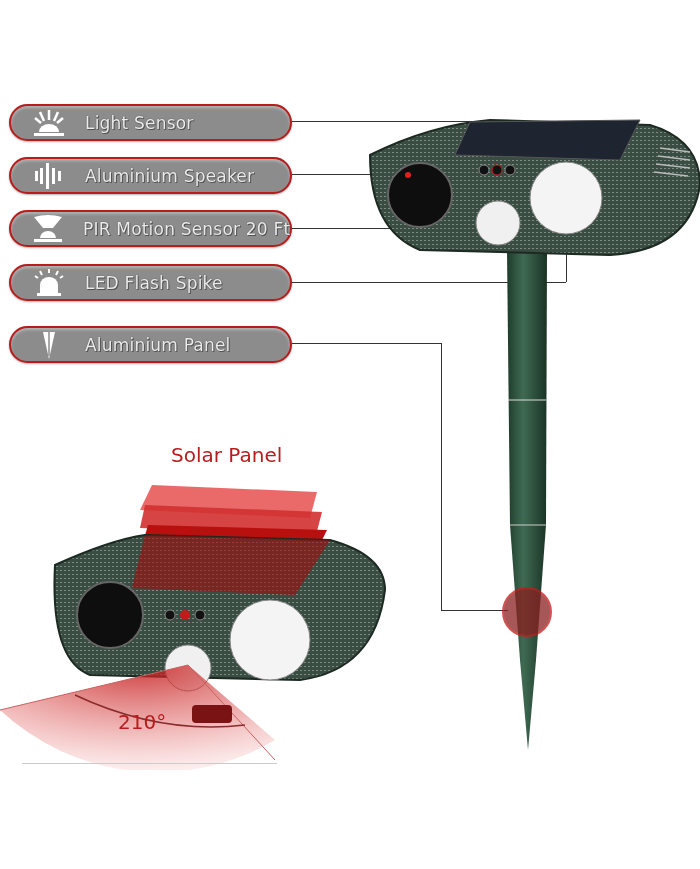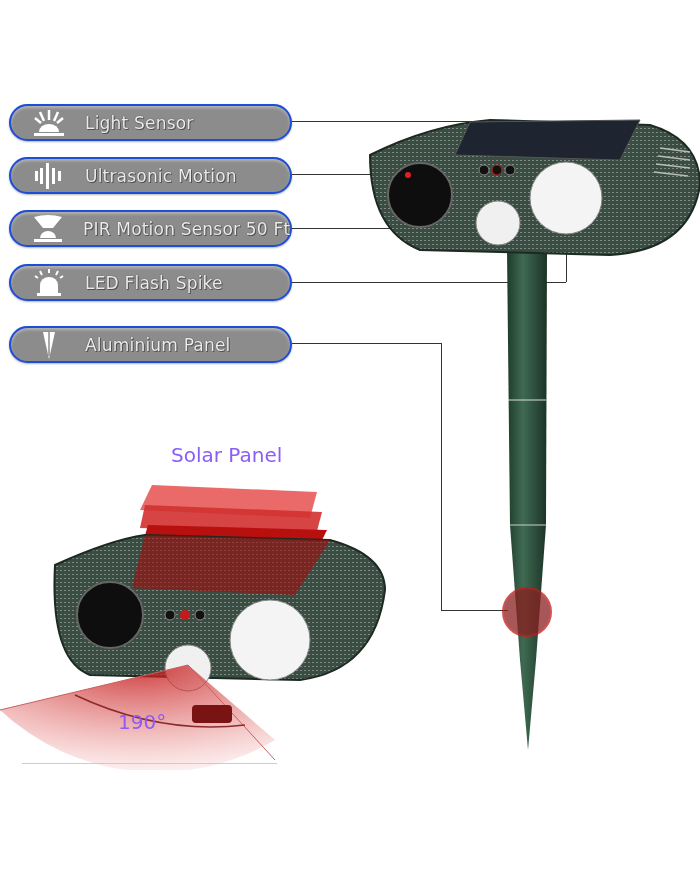--- a/index.html
+++ b/index.html
@@ -1,21 +1,21 @@
 <!DOCTYPE html>
 <html><head>
 <meta charset="utf-8">
 <style>
   html,body{margin:0;padding:0;background:#fff;}
   body{width:700px;height:869px;position:relative;overflow:hidden;font-family:"DejaVu Sans",sans-serif;}
-  .pill{position:absolute;left:9px;width:283px;height:37px;border-radius:19px;background:#8c8c8c;border:2px solid #1d4ed8;box-sizing:border-box;box-shadow:inset 0 2px 3px rgba(255,255,255,.35),0 1px 2px rgba(0,0,0,.3);display:flex;align-items:center;}
+  .pill{position:absolute;left:9px;width:283px;height:37px;border-radius:19px;background:#8c8c8c;border:2px solid #b91c1c;box-sizing:border-box;box-shadow:inset 0 2px 3px rgba(255,255,255,.35),0 1px 2px rgba(0,0,0,.3);display:flex;align-items:center;}
   .pill .ico{width:36px;height:30px;margin-left:20px;display:flex;align-items:center;justify-content:center;}
   .pill .lbl{margin-left:18px;color:#ececec;font-size:17px;letter-spacing:.2px;text-shadow:0 0 1px #333,1px 1px 0 #555;white-space:nowrap;}
   .lead{position:absolute;background:#333;}
-  .caption{position:absolute;color:#8b5cf6;font-size:20px;}
+  .caption{position:absolute;color:#b91c1c;font-size:20px;}
   svg{display:block;}
 </style>
 </head>
 <body>
 
 <div class="pill" style="top:104px">
   <span class="ico">
     <svg width="34" height="30" viewBox="0 0 34 30">
         <g stroke="#fff" stroke-width="2.5" fill="none">
           <line x1="17" y1="2" x2="17" y2="12"></line>
@@ -36,32 +36,32 @@
     <svg width="34" height="30" viewBox="0 0 34 30">
         <g fill="#fff">
           <rect x="3" y="10" width="3" height="10"></rect>
           <rect x="8" y="7" width="3" height="16"></rect>
           <rect x="14" y="2" width="3" height="26"></rect>
           <rect x="20" y="7" width="3" height="16"></rect>
           <rect x="26" y="10" width="3" height="10"></rect>
         </g>
       </svg>
   </span>
-  <span class="lbl">Ultrasonic Motion</span>
+  <span class="lbl">Aluminium Speaker</span>
 </div>
 
 <div class="pill" style="top:210px">
   <span class="ico">
     <svg width="34" height="30" viewBox="0 0 34 30">
         <path d="M3 3 Q17 -1 31 3 L22 14 L12 14 Z" fill="#fff"></path>
         <path d="M9 24 A8 7 0 0 1 25 24 Z" fill="#fff"></path>
         <rect x="3" y="25" width="28" height="3" fill="#fff"></rect>
       </svg>
   </span>
-  <span class="lbl">PIR  Motion Sensor 50 Ft</span>
+  <span class="lbl">PIR  Motion Sensor 20 Ft</span>
 </div>
 
 <div class="pill" style="top:264px">
   <span class="ico">
     <svg width="34" height="30" viewBox="0 0 34 30">
         <g stroke="#fff" stroke-width="2">
           <line x1="17" y1="1" x2="17" y2="5"></line>
           <line x1="8" y1="3" x2="10" y2="7"></line>
           <line x1="26" y1="3" x2="24" y2="7"></line>
           <line x1="3" y1="8" x2="6" y2="10"></line>
@@ -160,15 +160,15 @@
     <circle cx="270" cy="170" r="40" fill="#f4f4f4" stroke="#888"></circle>
 
     <path d="M188 195 L0 240 A230 230 0 0 0 275 270 Z" fill="url(#cone)"></path>
     <line x1="188" y1="195" x2="0" y2="240" stroke="#c86060" stroke-width="1"></line>
     <line x1="188" y1="195" x2="275" y2="290" stroke="#c86060" stroke-width="1"></line>
     <path d="M75 225 Q160 265 245 255" fill="none" stroke="#8b2a2a" stroke-width="1.5"></path>
     <rect x="192" y="235" width="40" height="18" rx="4" fill="#7a1414"></rect>
   </svg>
 </div>
 
-<div class="caption" style="left:118px;top:710px">190°</div>
+<div class="caption" style="left:118px;top:710px">210°</div>
 
 <div style="position:absolute;left:22px;top:763px;width:255px;height:1px;background:#ccc"></div>
 
 </body></html>

